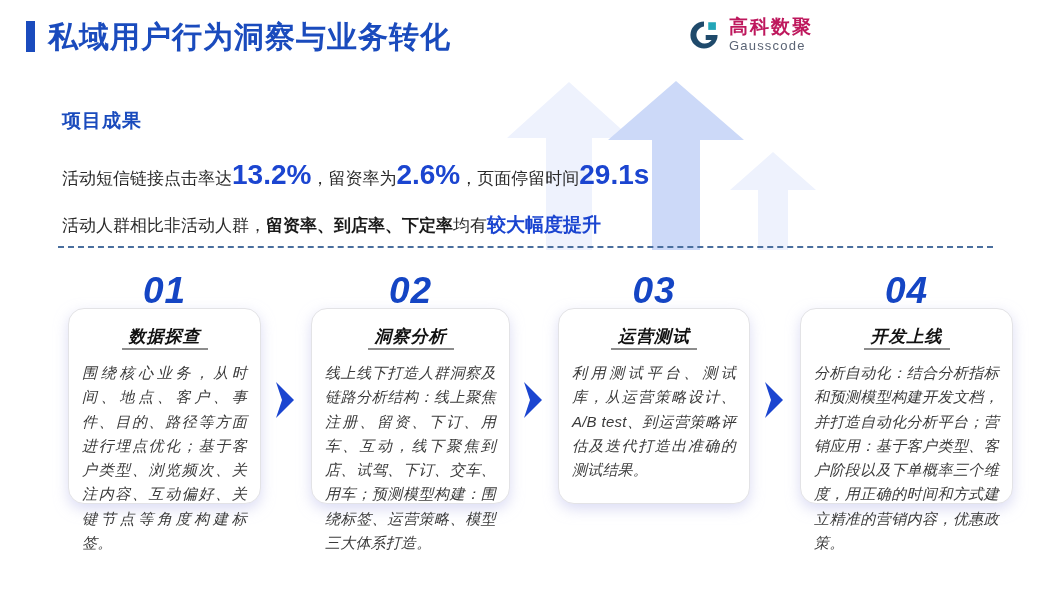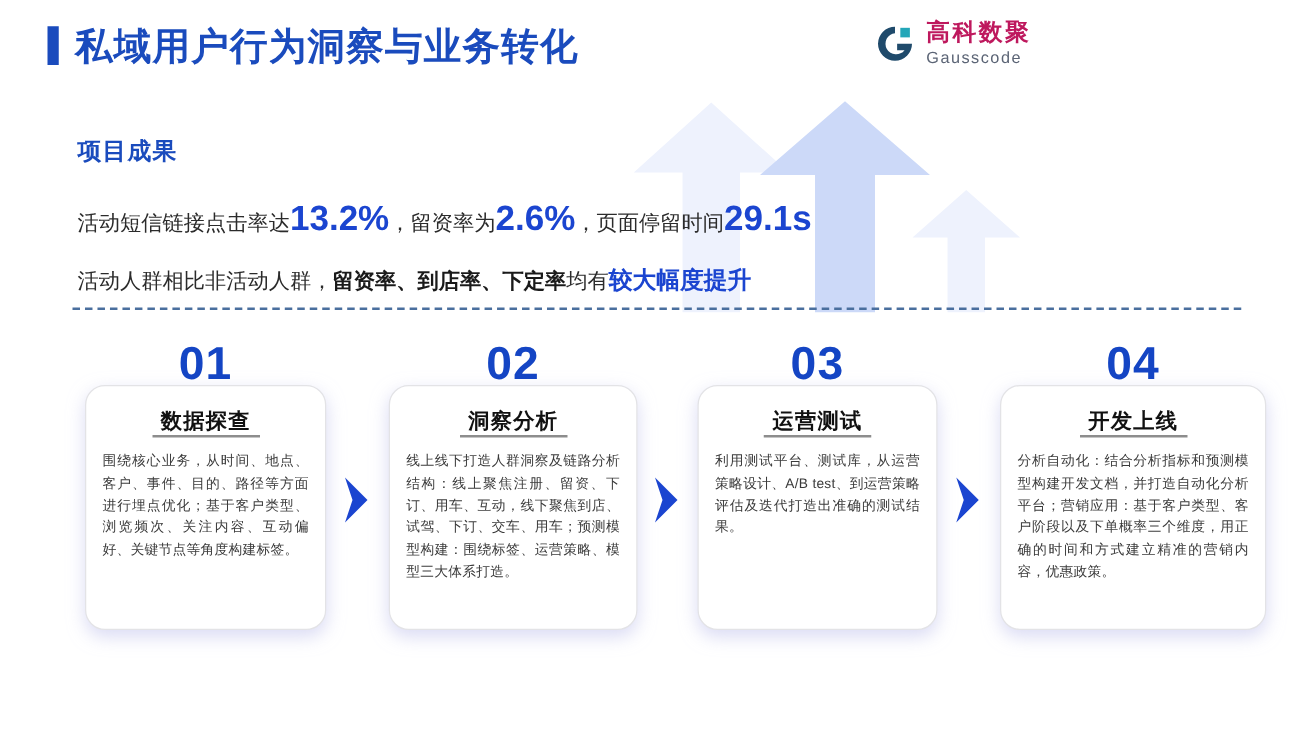--- a/index.html
+++ b/index.html
@@ -11,21 +11,21 @@
     width: 1048px;
     height: 591px;
     overflow: hidden;
     font-family: "Liberation Sans", "DejaVu Sans", sans-serif;
     position: relative;
   }
 
   
   .slide-header {
     position: absolute;
-    left: 12px; top: 0;
+    left: 0; top: 0;
     width: 831px;
     height: 78px;
   }
   .title-bar {
     position: absolute;
     left: 26px; top: 21px;
     width: 9px; height: 31px;
     background: #1a4bbd;
   }
   .slide-title {
@@ -111,20 +111,21 @@
     width: 935px;
     border-top: 2px dashed #4a6f9e;
   }
 
   
   .steps {
     position: absolute;
     left: 0; top: 272px;
     width: 836px;
     height: 260px;
+    font-style: italic;
   }
   .step {
     position: absolute;
     top: 36px;
   }
   .step-num {
     position: absolute;
     top: -38px;
     left: 0;
     width: 100%;
@@ -154,21 +155,21 @@
     letter-spacing: 1px;
     margin-bottom: 0;
   }
   .card-rule {
     width: 86px;
     height: 2px;
     background: #8d8d8d;
     margin: 0 auto 11px auto;
   }
   .card-body {
-    font-size: 11px;
+    font-size: 15px;
     color: #3a3a3a;
     line-height: 1.62;
     text-align: justify;
     letter-spacing: 0.2px;
   }
   .chevron {
     position: absolute;
     top: 108px;
     width: 26px; height: 40px;
     z-index: 4;

